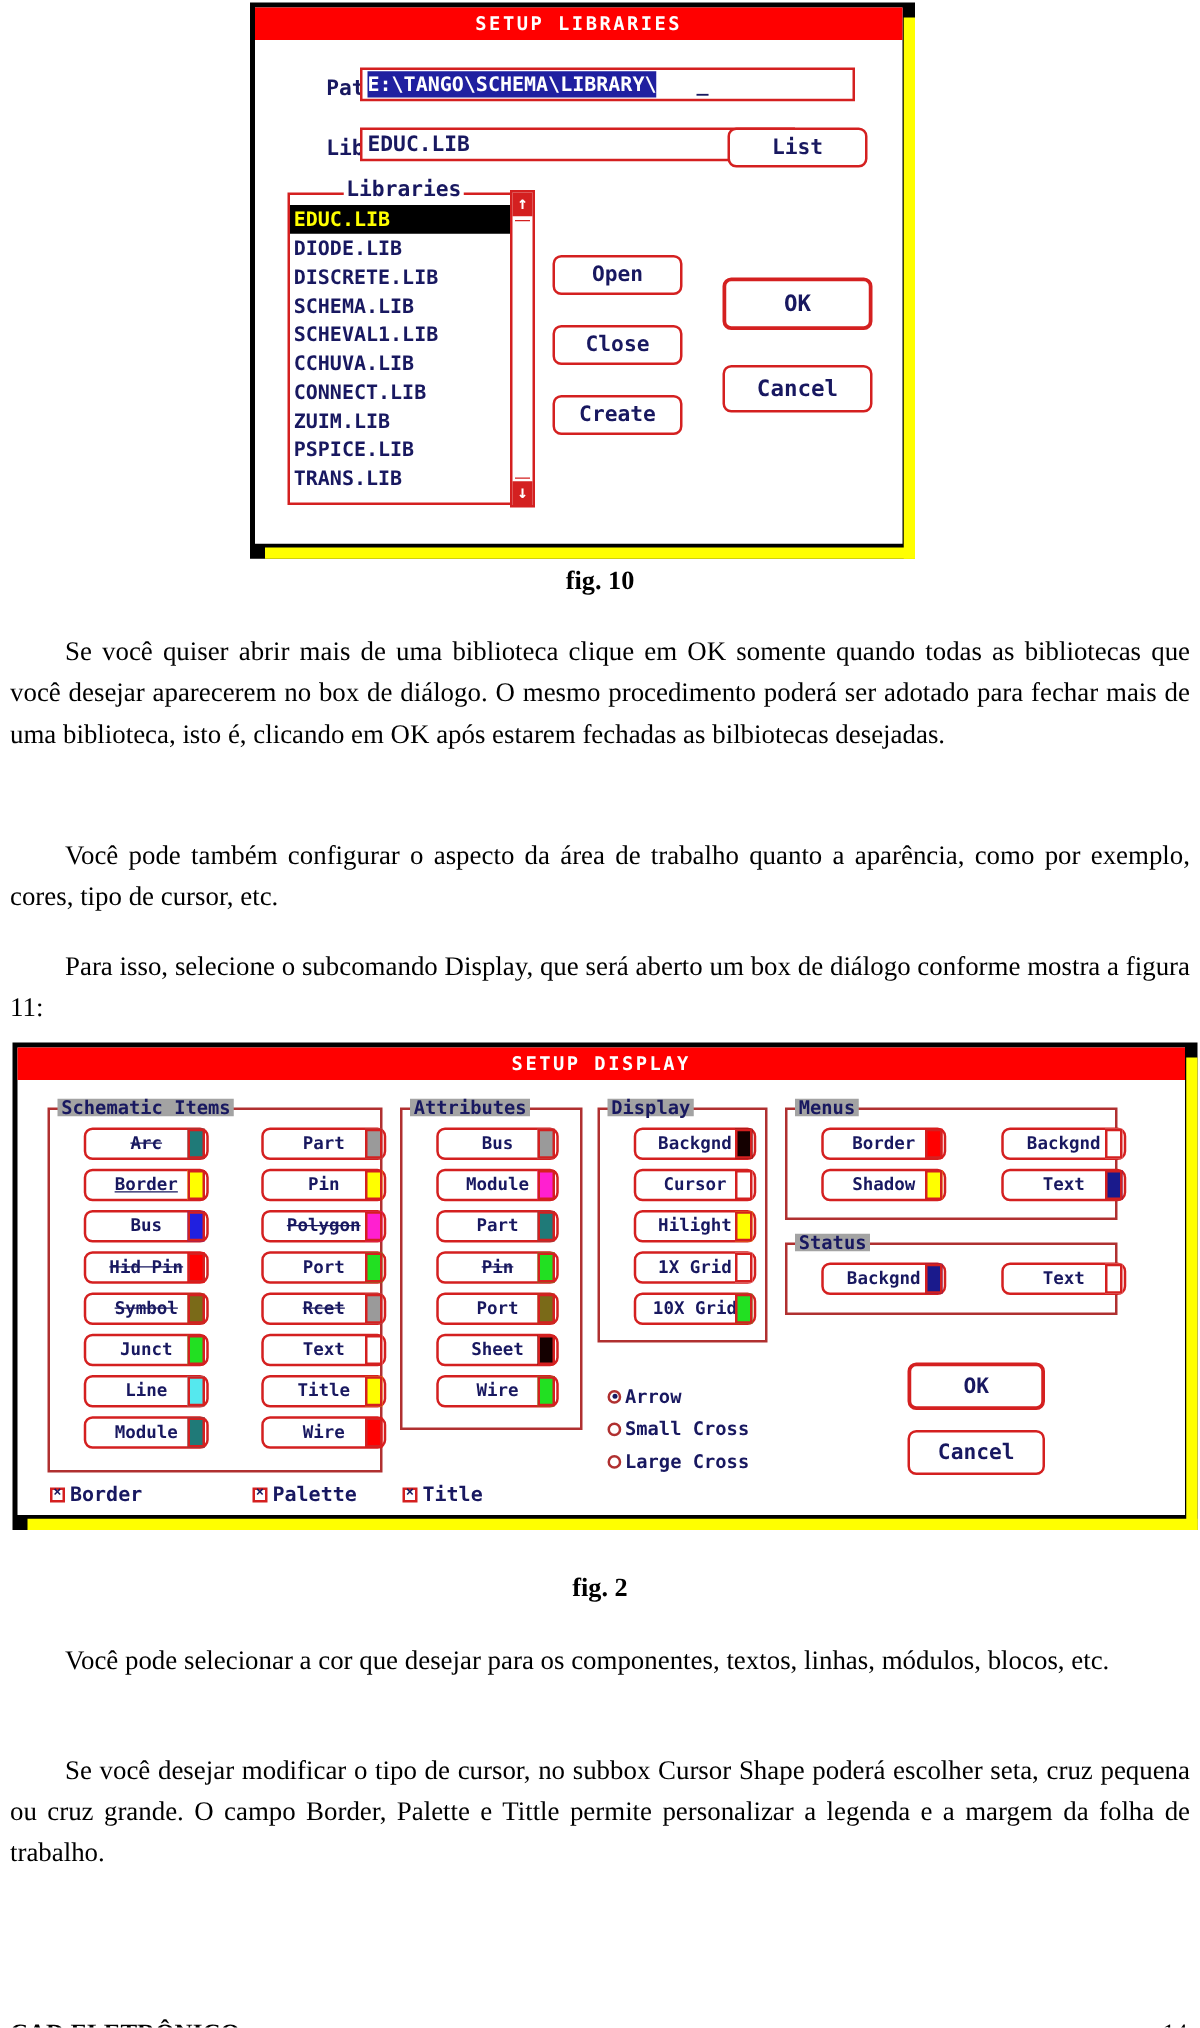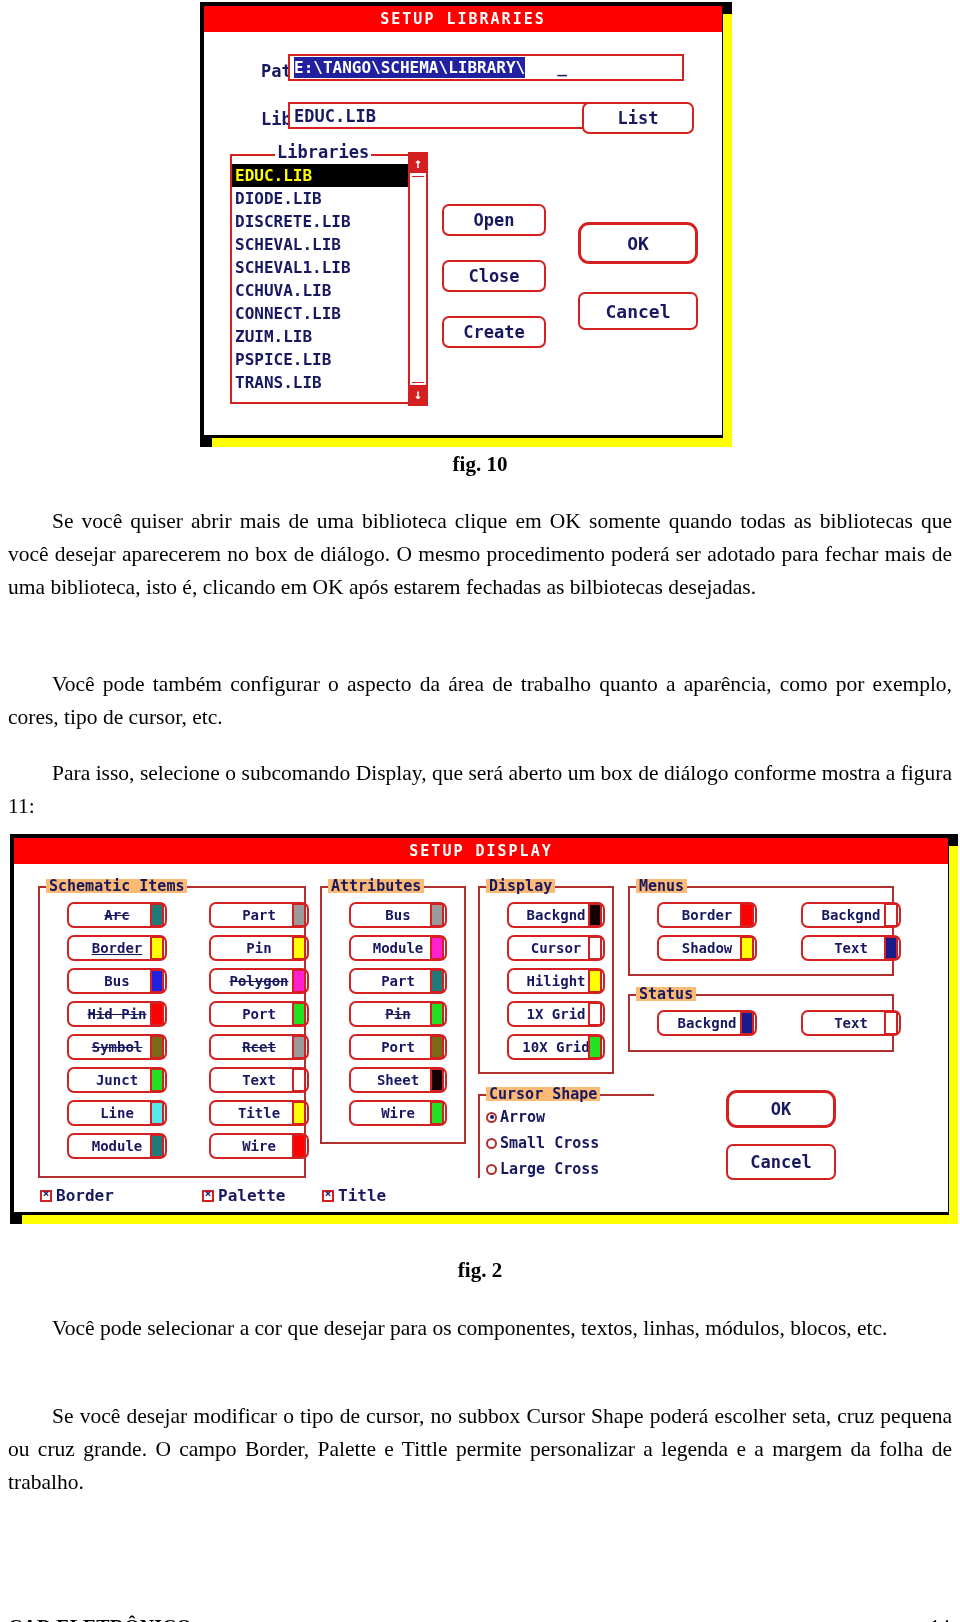--- a/index.html
+++ b/index.html
@@ -21,29 +21,29 @@
   }
   .mono{font-family:"DejaVu Sans Mono",monospace;color:#181860;font-weight:bold;margin-left:39px;}
 
   
   .btn{
     position:absolute;border:2px solid #d42020;border-radius:7px;background:#fff;
     color:#181860;font-family:"DejaVu Sans Mono",monospace;font-weight:bold;
     text-align:center;box-sizing:border-box;cursor:pointer;
     display:flex;align-items:center;justify-content:center;
   }
-  .btn.def{border-width:3px;border-radius:11px;}
+  .btn.def{border-width:3px;}
   .field{
     position:absolute;border:2px solid #d42020;background:#fff;box-sizing:border-box;
     font-family:"DejaVu Sans Mono",monospace;font-weight:bold;color:#181860;
     display:flex;align-items:center;padding-left:4px;
   }
   .grp{position:absolute;border:2px solid #b03030;box-sizing:border-box;}
   .grp-label{
-    position:absolute;background:#fdba74;padding:0 3px;
+    position:absolute;background:#a3a3a3;padding:0 3px;
     font-family:"DejaVu Sans Mono",monospace;font-weight:bold;color:#181860;
     font-size:15px;line-height:14px;top:-9px;left:6px;white-space:nowrap;
   }
   .swatch{position:absolute;border:2px solid #d42020;box-sizing:border-box;}
 
   
   #fig10{left:200px;top:2px;width:532px;height:445px;}
   #fig10 .dos-inner{left:4px;top:4px;right:10px;bottom:12px;border:0;}
   .f10-path-label{position:absolute;left:18px;top:55px;font-size:17px;}
   .f10-lib-label{position:absolute;left:18px;top:103px;font-size:17px;}
@@ -105,21 +105,21 @@
     </div>
 
     <div class="mono" style="position:absolute;left:32px;top:136px;font-size:17px;background:#fff;padding:0 2px;z-index:3;">Libraries</div>
 
     <div class="listbox">
       <div style="height:8px"></div>
       <div id="f10-list">
           <div class="listrow sel">EDUC.LIB</div>
           <div class="listrow">DIODE.LIB</div>
           <div class="listrow">DISCRETE.LIB</div>
-          <div class="listrow">SCHEVAL.LIB</div>
+          <div class="listrow">SCHEMA.LIB</div>
           <div class="listrow">SCHEVAL1.LIB</div>
           <div class="listrow">CCHUVA.LIB</div>
           <div class="listrow">CONNECT.LIB</div>
           <div class="listrow">ZUIM.LIB</div>
           <div class="listrow">PSPICE.LIB</div>
           <div class="listrow">TRANS.LIB</div>
         </div>
     </div>
 
     <div class="scrollbar">
@@ -274,23 +274,20 @@
         <div class="mini-btn" style="left: 472px; top: 163px; width: 98px;">
           <span>1X Grid</span>
         </div>
         <div class="swatch" style="left: 574px; top: 164px; width: 14px; height: 24px; background: rgb(255, 255, 255);"></div>
         <div class="mini-btn" style="left: 472px; top: 196px; width: 98px;">
           <span>10X Grid</span>
         </div>
         <div class="swatch" style="left: 574px; top: 197px; width: 14px; height: 24px; background: rgb(34, 224, 34);"></div>
       </div>
 
-    <div class="grp" style="left:464px;top:256px;width:176px;height:84px;border-right:0;border-bottom:0;">
-      <div class="grp-label">Cursor Shape</div>
-    </div>
     <div id="cursor-opts">
         <div class="radio-row" style="left: 472px; top: 270px;">
           <span class="radio on"></span>
           <span>Arrow</span>
         </div>
         <div class="radio-row" style="left: 472px; top: 296px;">
           <span class="radio"></span>
           <span>Small Cross</span>
         </div>
         <div class="radio-row" style="left: 472px; top: 322px;">

